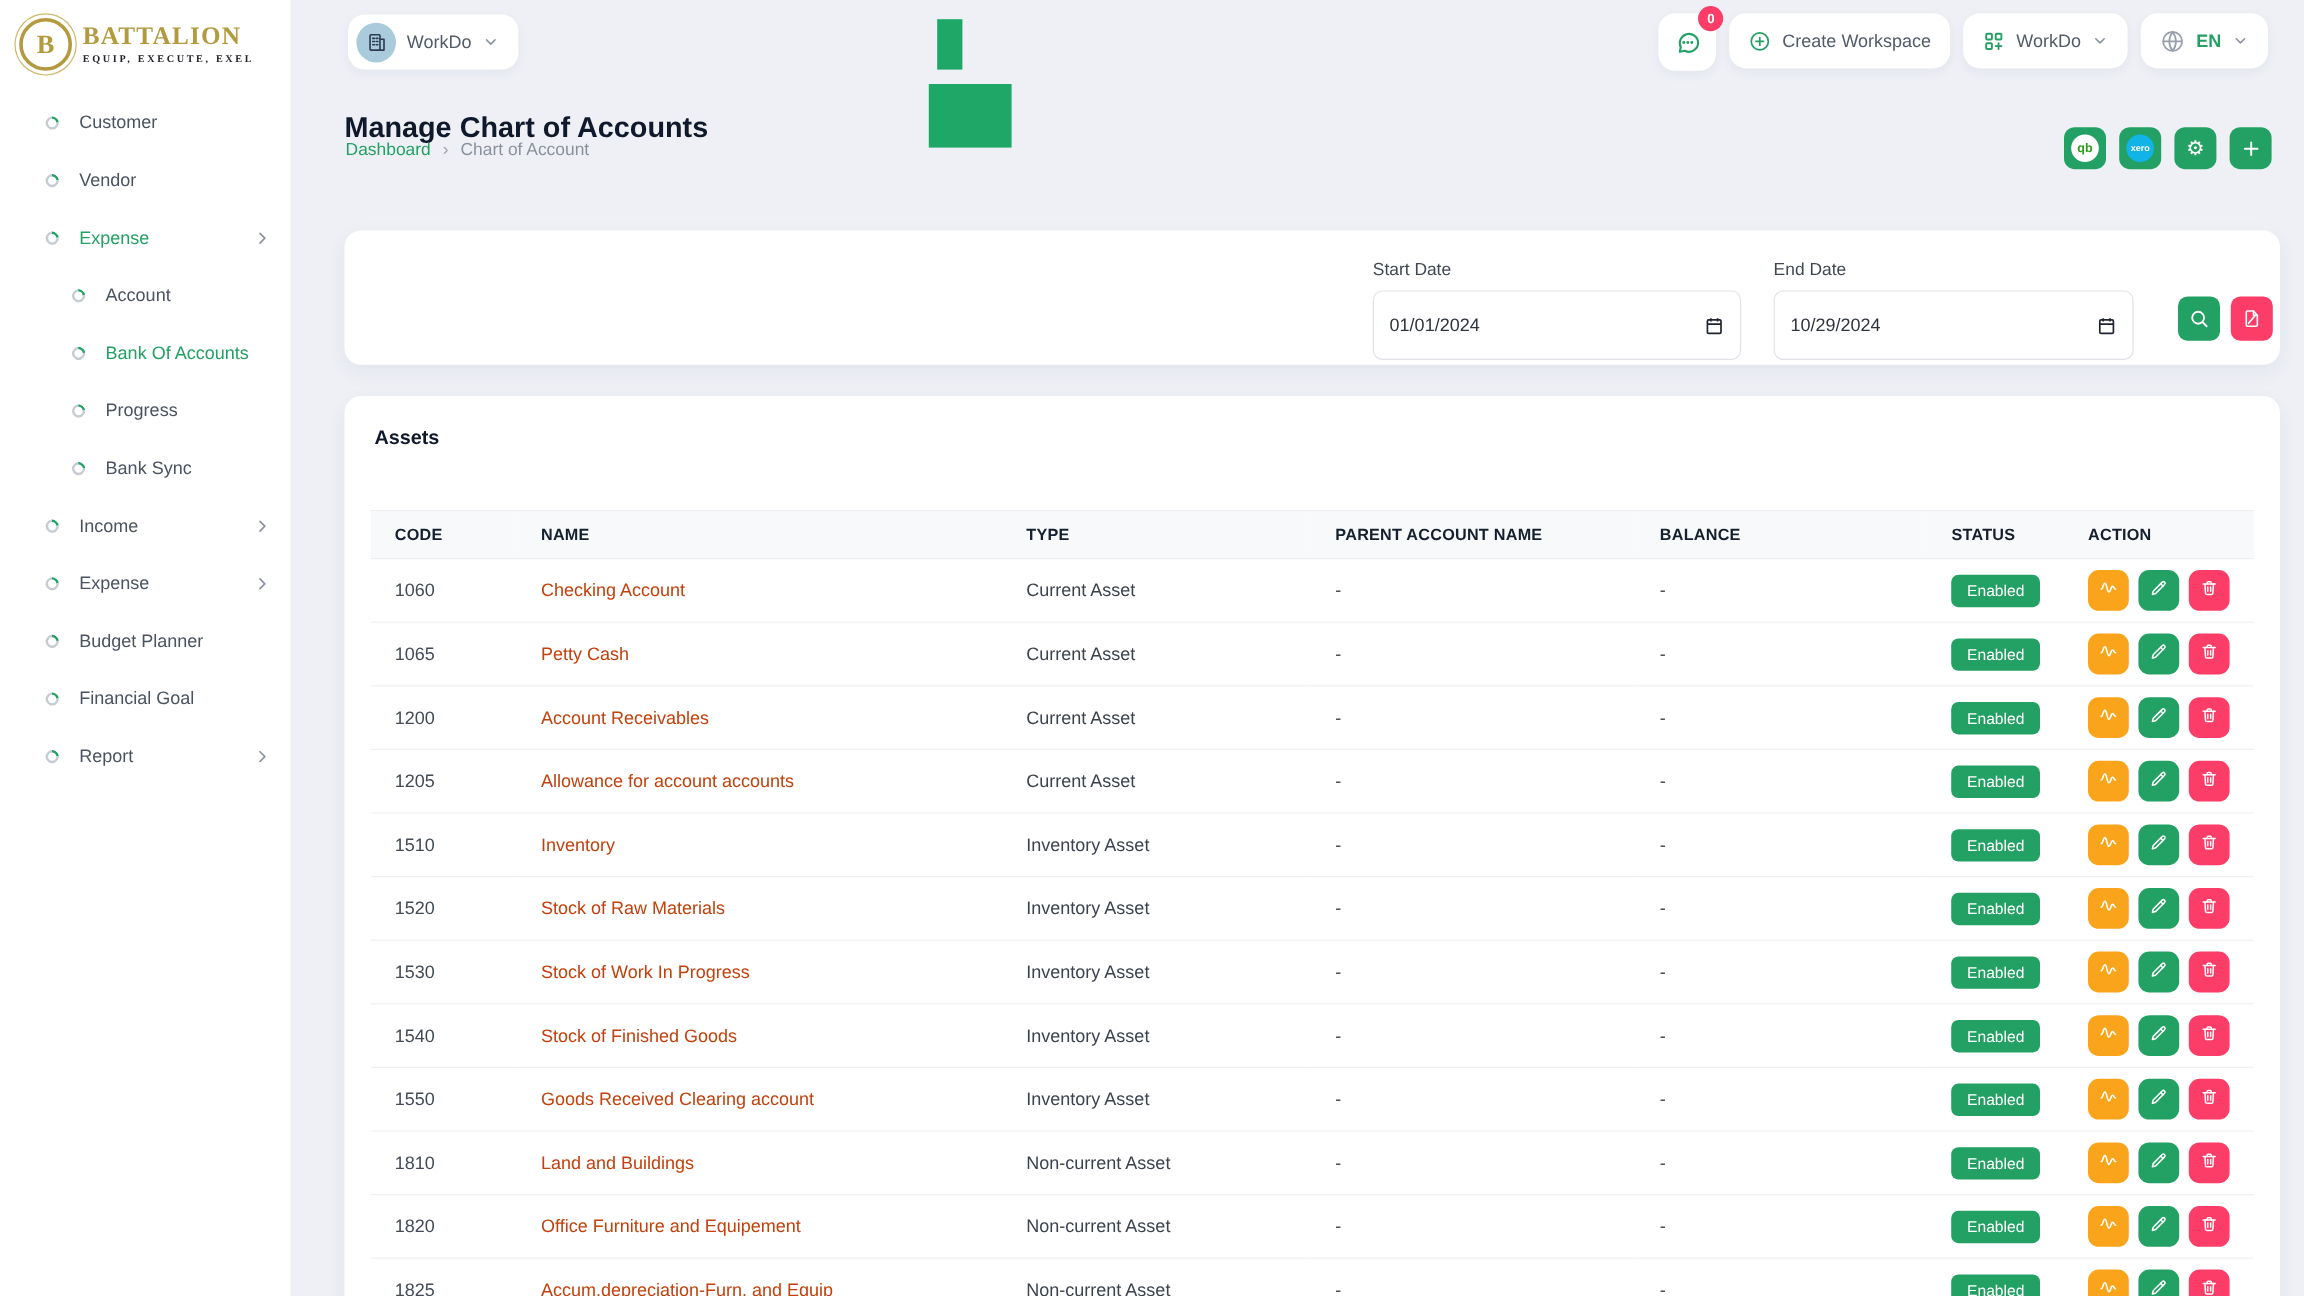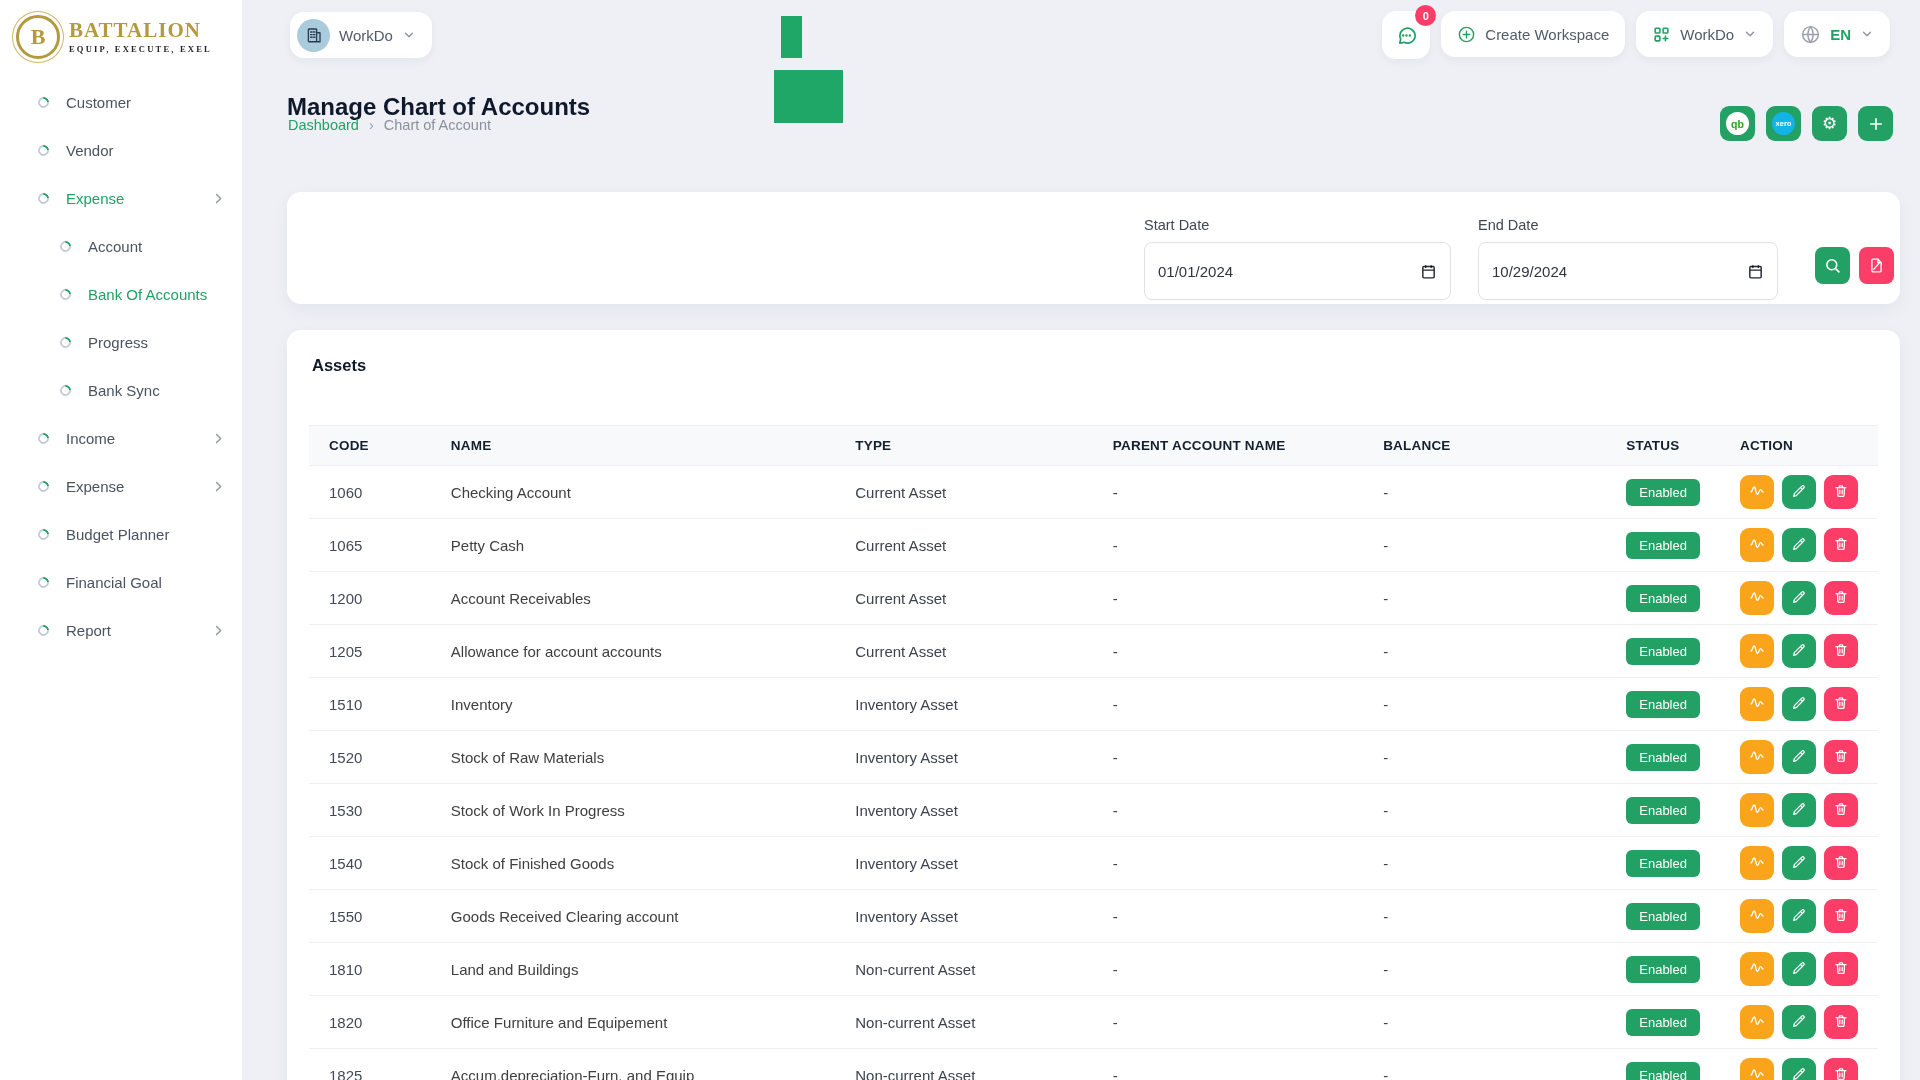--- a/index.html
+++ b/index.html
@@ -79,21 +79,21 @@
   .f-search { background:#23A164; } .f-reset { background:#FB3D67; }
 
   .assets-card { left:45px; right:20px; top:260px; height:900px; overflow:hidden; }
   .section-title { font-size:16.5px; font-weight:700; color:#10192b; padding:26px 0 0 25px; }
   .table-wrap { padding:50px 22px 0 22px; }
   table { width:100%; border-collapse:collapse; }
   thead th { background:#f8f9fb; border-top:1px solid #eceef2; border-bottom:1px solid #eceef2;
              font-size:13.5px; font-weight:700; color:#15202f; text-align:left; padding:12px 20px; letter-spacing:.2px; white-space:nowrap; }
   tbody td { border-bottom:1px solid #eef0f3; padding:9px 20px; font-size:15px; color:#3c434e; height:52px; }
   td.code { color:#434a56; }
-  a.acct-link { color:#404040; text-decoration:none; cursor:pointer;margin-top:47px; }
+  a.acct-link { color:#c2410c; text-decoration:none; cursor:pointer;margin-top:47px; }
   .badge { display:inline-block; background:#23A164; color:#fff; font-size:13px; padding:6px 13px; border-radius:6px; }
   .act-cell { display:flex; gap:8px; }
   .act-btn { width:34px; height:34px; border-radius:9px; display:flex; align-items:center; justify-content:center; color:#fff; cursor:pointer; }
   .act-btn svg { width:16px; height:16px; }
   .act-orange { background:#FAA41B; } .act-green { background:#23A164; } .act-pink { background:#FB3D67; }
 
   .glitch { position:absolute; background:#1FA767; z-index:40; }
   #glitch-a { left:781px; top:16px; width:21px; height:42px; }
   #glitch-b { left:774px; top:70px; width:69px; height:53px; }
 </style>

